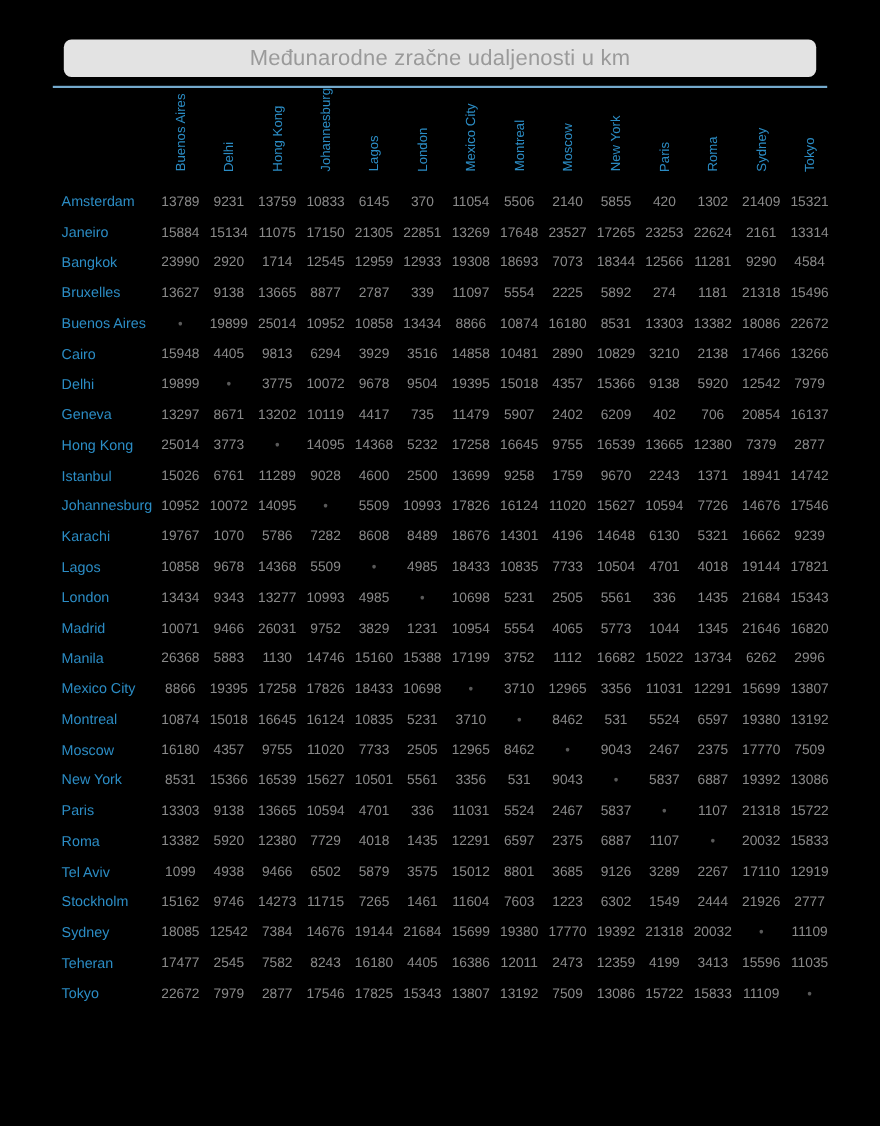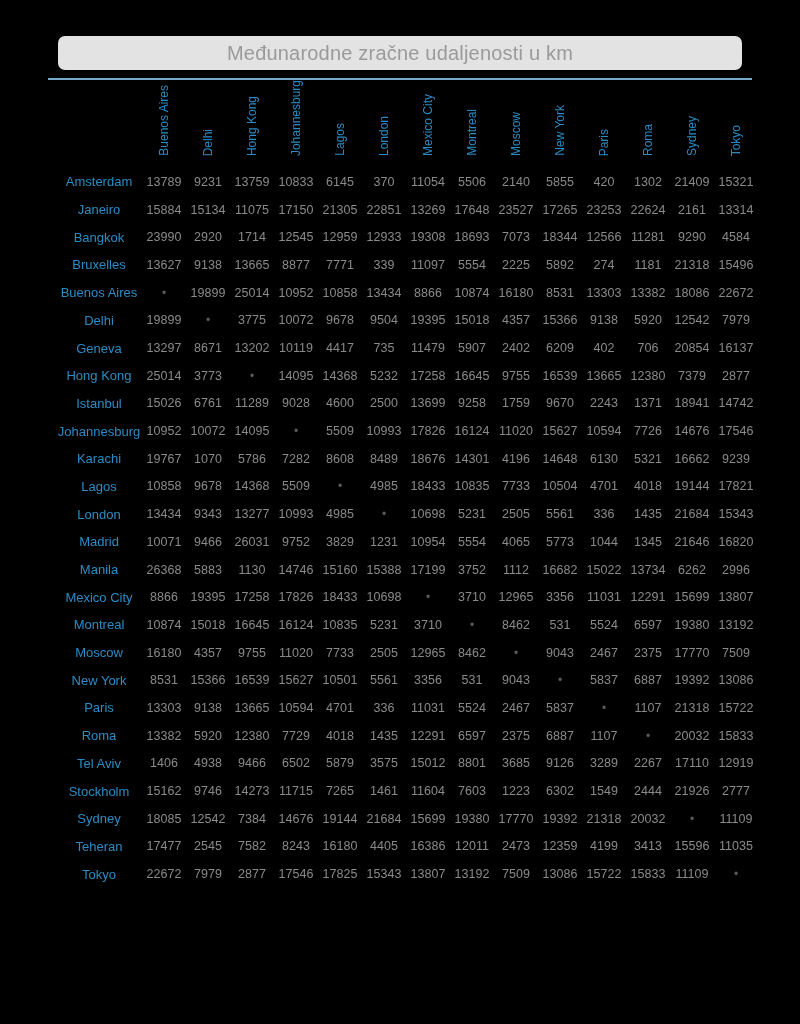--- a/index.html
+++ b/index.html
@@ -36,21 +36,21 @@
     padding-bottom:8px;font-weight:normal;
   }
   th.col-header .vtext{
     display:inline-block;
     writing-mode:vertical-rl;transform:rotate(180deg);
     color:var(--label-blue);font-size:12px;line-height:1;
     white-space:nowrap;
   }
   td{height:27.7px;vertical-align:middle;}
   td.row-label{
-    color:var(--label-blue);font-size:13px;text-align:center;padding-left:14px;
+    color:var(--label-blue);font-size:13px;text-align:left;padding-left:14px;
     white-space:nowrap;
   }
   td.value{
     color:var(--value-gray);font-size:12.5px;text-align:center;
     font-stretch:normal;white-space:nowrap;
   }
   td.value.self{color:#5a5a5a;font-size:12px;}
 </style>
 </head>
 <body>
@@ -148,21 +148,21 @@
           <td class="value">11281</td>
           <td class="value">9290</td>
           <td class="value">4584</td>
         </tr>
         <tr>
           <td class="row-label">Bruxelles</td>
           <td class="value">13627</td>
           <td class="value">9138</td>
           <td class="value">13665</td>
           <td class="value">8877</td>
-          <td class="value">7771</td>
+          <td class="value">2787</td>
           <td class="value">339</td>
           <td class="value">11097</td>
           <td class="value">5554</td>
           <td class="value">2225</td>
           <td class="value">5892</td>
           <td class="value">274</td>
           <td class="value">1181</td>
           <td class="value">21318</td>
           <td class="value">15496</td>
         </tr>
@@ -175,20 +175,37 @@
           <td class="value">10858</td>
           <td class="value">13434</td>
           <td class="value">8866</td>
           <td class="value">10874</td>
           <td class="value">16180</td>
           <td class="value">8531</td>
           <td class="value">13303</td>
           <td class="value">13382</td>
           <td class="value">18086</td>
           <td class="value">22672</td>
+        </tr>
+        <tr>
+          <td class="row-label">Cairo</td>
+          <td class="value">15948</td>
+          <td class="value">4405</td>
+          <td class="value">9813</td>
+          <td class="value">6294</td>
+          <td class="value">3929</td>
+          <td class="value">3516</td>
+          <td class="value">14858</td>
+          <td class="value">10481</td>
+          <td class="value">2890</td>
+          <td class="value">10829</td>
+          <td class="value">3210</td>
+          <td class="value">2138</td>
+          <td class="value">17466</td>
+          <td class="value">13266</td>
         </tr>
         <tr>
           <td class="row-label">Delhi</td>
           <td class="value">19899</td>
           <td class="value self">•</td>
           <td class="value">3775</td>
           <td class="value">10072</td>
           <td class="value">9678</td>
           <td class="value">9504</td>
           <td class="value">19395</td>
@@ -450,21 +467,21 @@
           <td class="value">6597</td>
           <td class="value">2375</td>
           <td class="value">6887</td>
           <td class="value">1107</td>
           <td class="value self">•</td>
           <td class="value">20032</td>
           <td class="value">15833</td>
         </tr>
         <tr>
           <td class="row-label">Tel Aviv</td>
-          <td class="value">1406</td>
+          <td class="value">1099</td>
           <td class="value">4938</td>
           <td class="value">9466</td>
           <td class="value">6502</td>
           <td class="value">5879</td>
           <td class="value">3575</td>
           <td class="value">15012</td>
           <td class="value">8801</td>
           <td class="value">3685</td>
           <td class="value">9126</td>
           <td class="value">3289</td>

